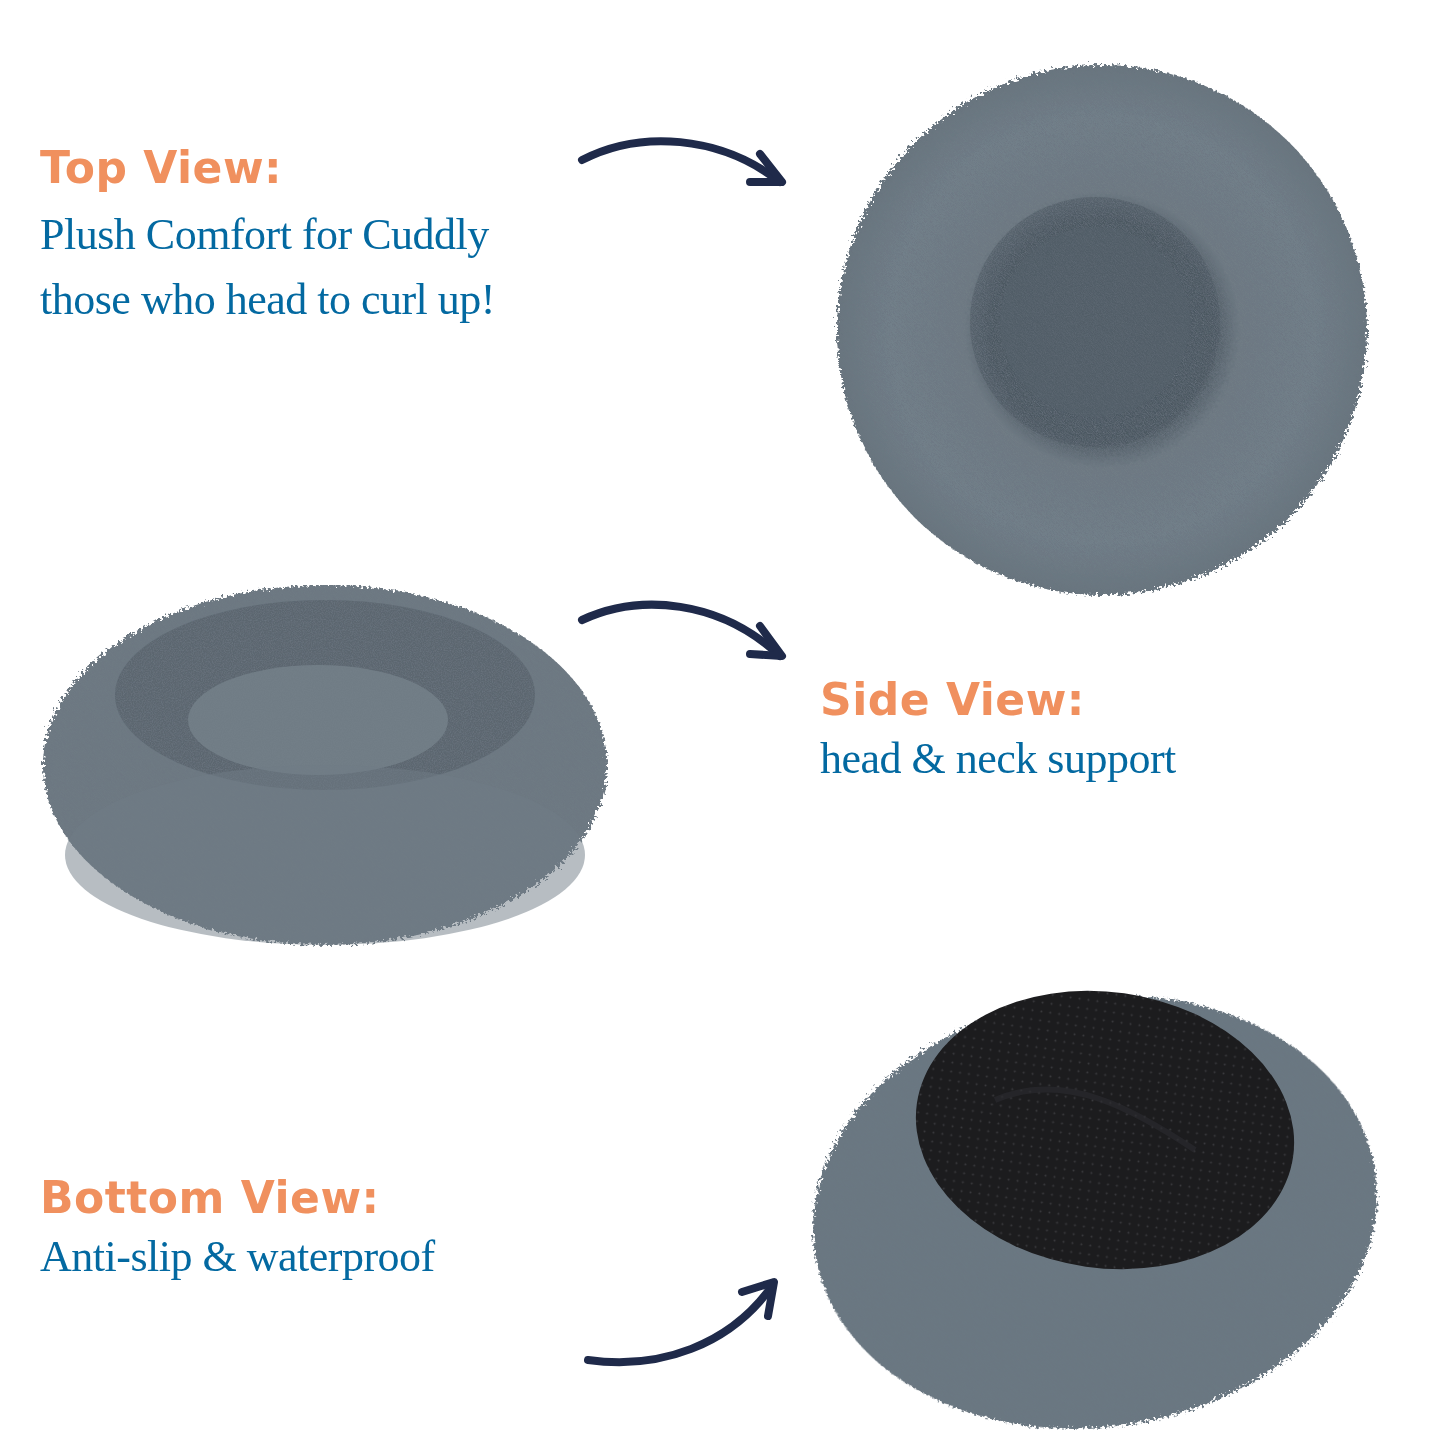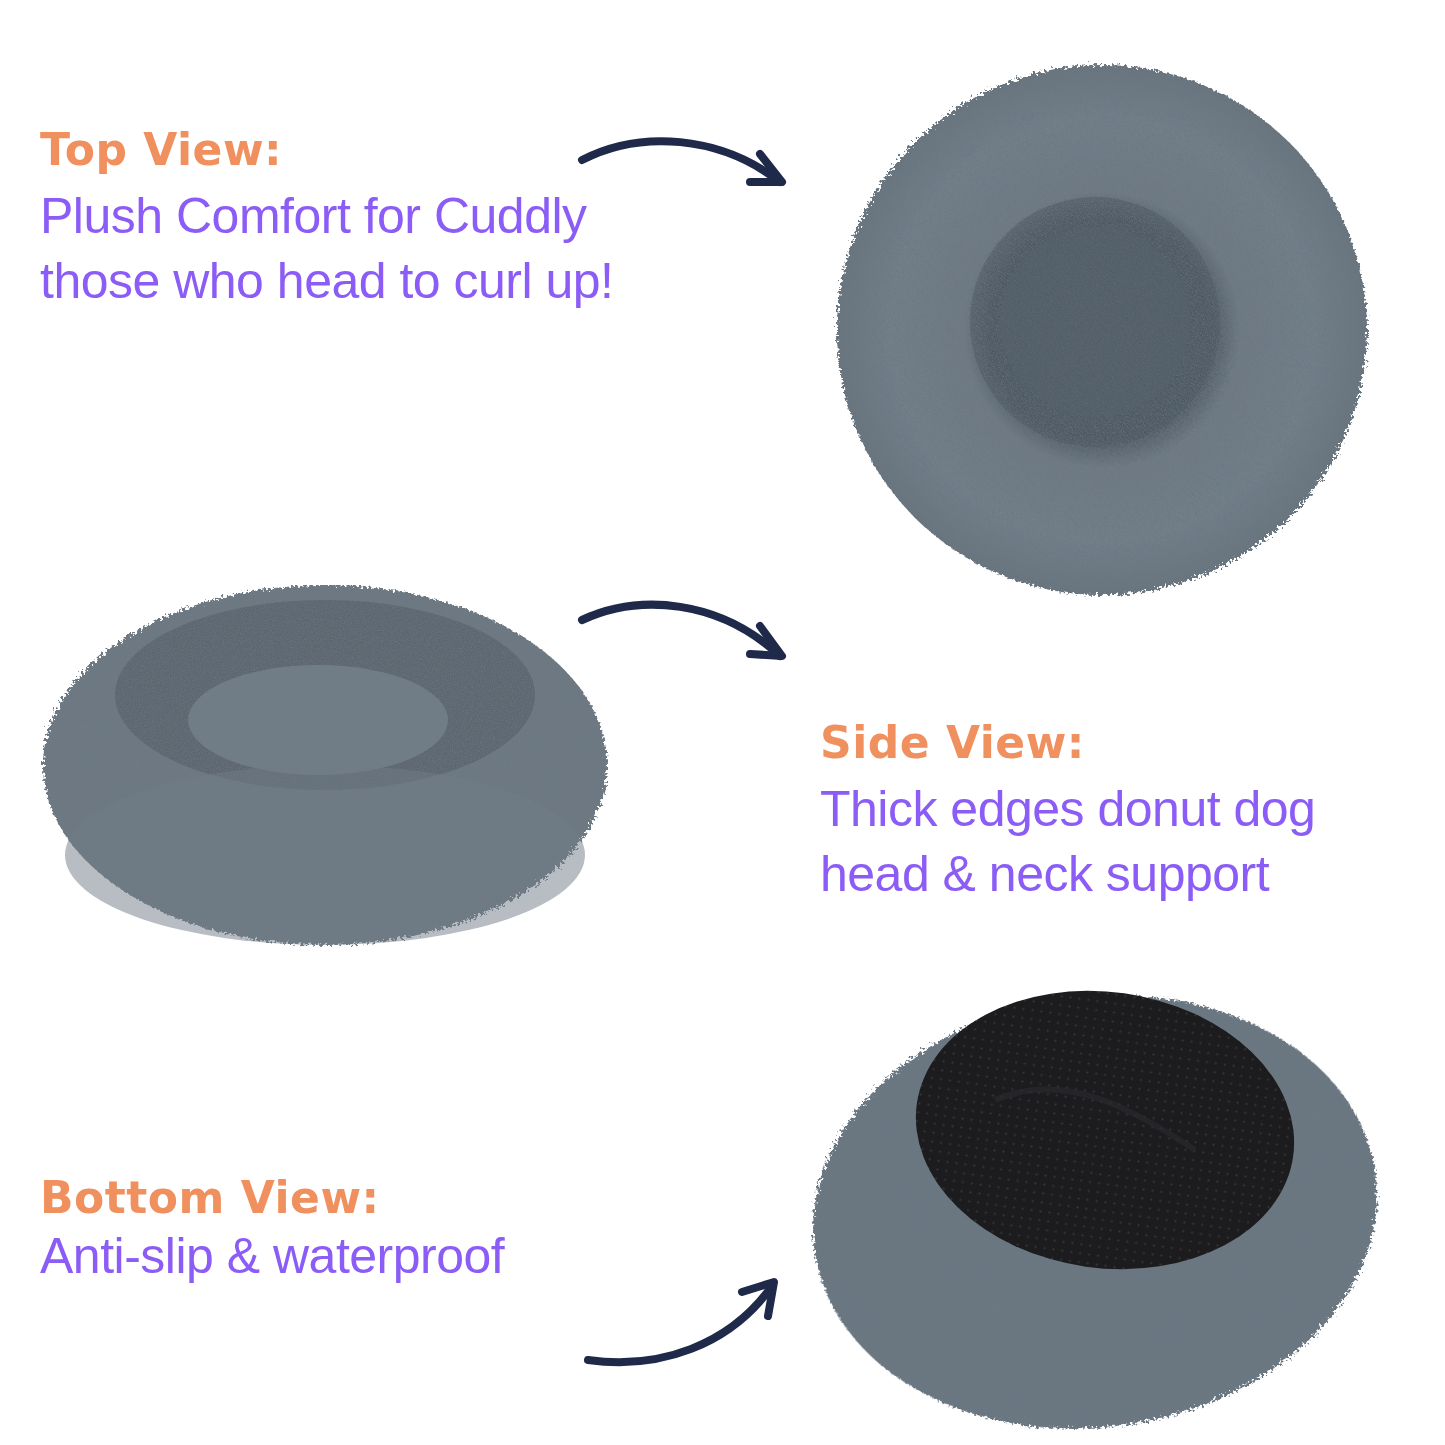--- a/index.html
+++ b/index.html
@@ -1,19 +1,19 @@
 <!DOCTYPE html>
 <html><head>
 <meta charset="utf-8">
 <style>
   html,body{margin:0;padding:0;background:#ffffff;}
   body{width:1445px;height:1445px;position:relative;overflow:hidden;font-family:"DejaVu Sans","Liberation Sans",sans-serif;}
   .block{position:absolute;}
   .heading{color:#F0905E;font-weight:bold;font-size:44px;line-height:52px;letter-spacing:0.5px;font-family:"DejaVu Sans",sans-serif;}
-  .body-line{color:#8b5cf6;font-size:50px;line-height:65px;font-family:Liberation Sans, sans-serif;white-space:nowrap;letter-spacing:-0.5px;}
+  .body-line{color:#0369a1;font-size:44px;line-height:65px;font-family:Liberation Serif, serif;white-space:nowrap;letter-spacing:-0.5px;}
   .arrow{position:absolute;}
   .bed{position:absolute;}
 </style>
 </head>
 <body>
 
 <svg width="0" height="0" style="position:absolute">
   <defs>
     <filter id="fur" x="-5%" y="-5%" width="110%" height="110%">
       <feTurbulence type="fractalNoise" baseFrequency="0.9" numOctaves="3" seed="3" result="n"></feTurbulence>
@@ -35,21 +35,21 @@
     <radialGradient id="topGrad" cx="50%" cy="50%" r="50%">
       <stop offset="0%" stop-color="#55616a"></stop>
       <stop offset="42%" stop-color="#4f5b64"></stop>
       <stop offset="52%" stop-color="#6f7b84"></stop>
       <stop offset="80%" stop-color="#72808a"></stop>
       <stop offset="100%" stop-color="#68757e"></stop>
     </radialGradient>
   </defs>
 </svg>
 
-<div class="block" style="left:40px;top:124px;">
+<div class="block" style="left:40px;top:142px;">
   <div class="heading">Top View:</div>
   <div class="body-line" style="margin-top:8px;">Plush Comfort for Cuddly</div>
   <div class="body-line">those who head to curl up!</div>
 </div>
 
 <svg class="arrow" style="left:570px;top:120px;" width="230" height="80" viewBox="0 0 230 80">
   <path d="M12 40 C 70 10, 150 15, 210 62" fill="none" stroke="#1F2A4A" stroke-width="8" stroke-linecap="round"></path>
   <path d="M190 34 L212 62 L180 62" fill="none" stroke="#1F2A4A" stroke-width="8" stroke-linecap="round" stroke-linejoin="round"></path>
 </svg>
 
@@ -68,23 +68,22 @@
   <ellipse cx="287" cy="110" rx="210" ry="95" fill="#545f68" opacity="0.7" filter="url(#fur)"></ellipse>
   <ellipse cx="280" cy="135" rx="130" ry="55" fill="#76828b" opacity="0.8"></ellipse>
   <ellipse cx="287" cy="270" rx="260" ry="90" fill="#707c85" opacity="0.5"></ellipse>
 </svg>
 
 <svg class="arrow" style="left:570px;top:588px;" width="230" height="80" viewBox="0 0 230 80">
   <path d="M12 32 C 70 5, 150 12, 210 68" fill="none" stroke="#1F2A4A" stroke-width="8" stroke-linecap="round"></path>
   <path d="M190 38 L212 68 L180 66" fill="none" stroke="#1F2A4A" stroke-width="8" stroke-linecap="round" stroke-linejoin="round"></path>
 </svg>
 
-<div class="block" style="left:820px;top:717px;">
+<div class="block" style="left:820px;top:674px;">
   <div class="heading">Side View:</div>
-  <div class="body-line" style="margin-top:8px;">Thick edges donut dog</div>
   <div class="body-line">head &amp; neck support</div>
 </div>
 
 <svg class="bed" style="left:805px;top:990px;" width="580" height="440" viewBox="0 0 580 440">
   <g filter="url(#edge)">
     <ellipse cx="290" cy="222" rx="283" ry="215" transform="rotate(-8 290 222)" fill="#6b7882" filter="url(#fur)"></ellipse>
   </g>
   <ellipse cx="300" cy="140" rx="190" ry="138" transform="rotate(8 300 140)" fill="url(#dots)"></ellipse>
   <path d="M190 110 C 260 80, 330 120, 390 160" fill="none" stroke="#2c2c30" stroke-width="6" opacity="0.6"></path>
 </svg>

